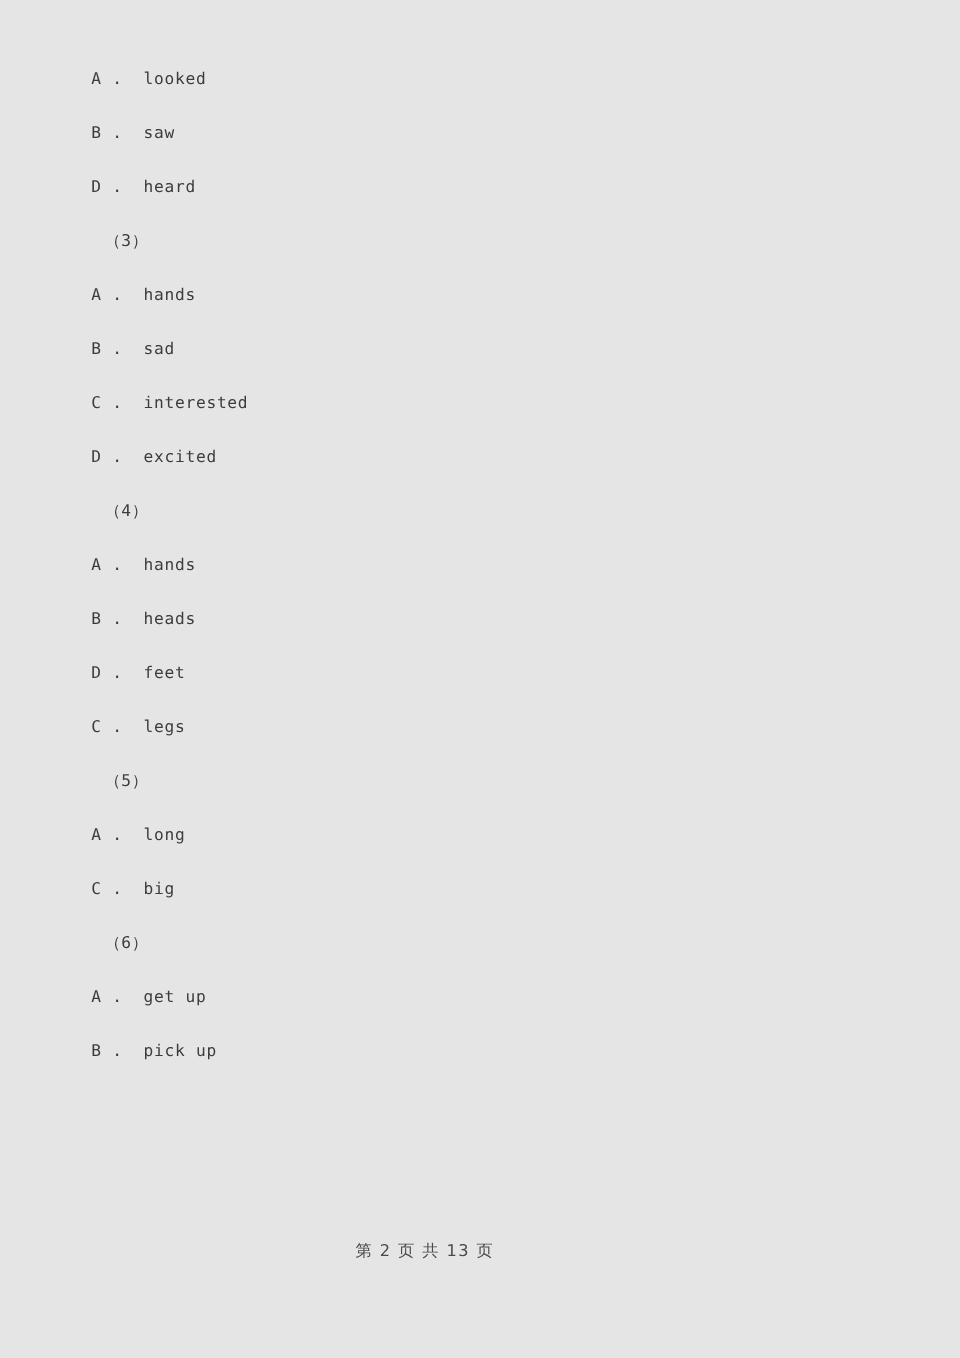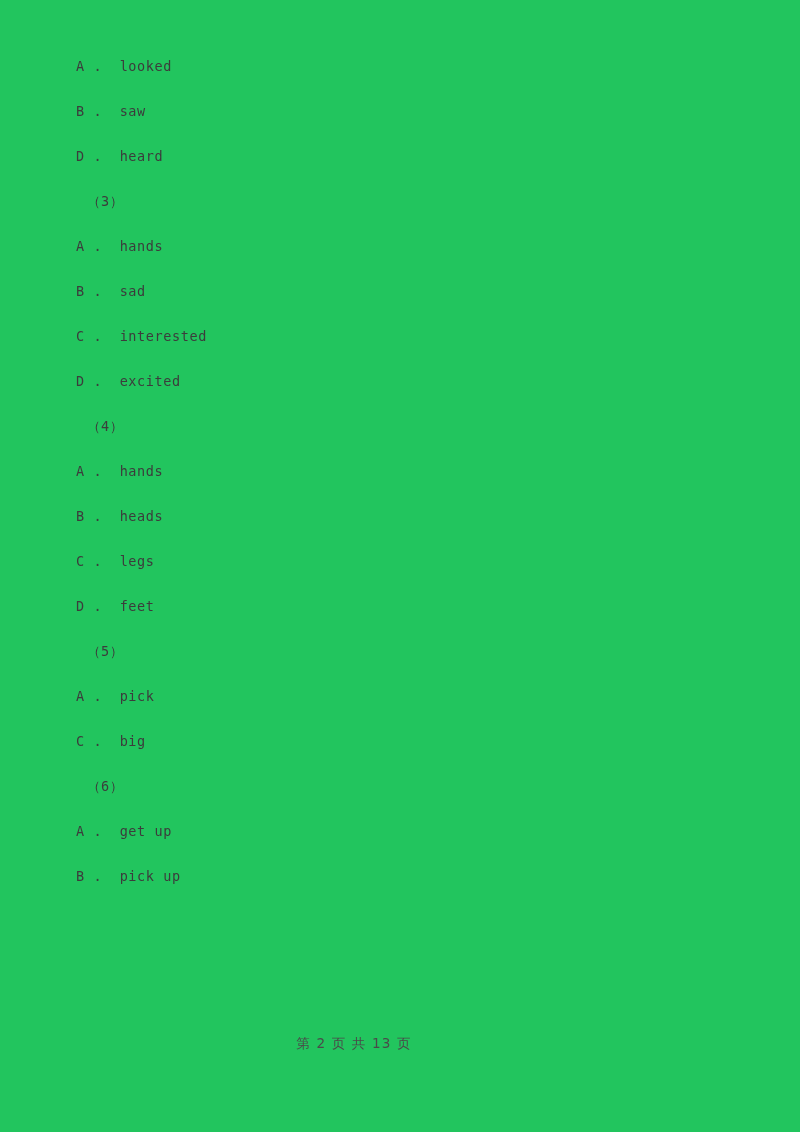--- a/index.html
+++ b/index.html
@@ -17,21 +17,21 @@
     color: #3a3a3a;
     -webkit-font-smoothing: antialiased;
   }
 
   .page {
     position: absolute;
     left: 0;
     top: 0;
     width: 800px;
     height: 1132px;
-    background: #22c55e;
+    background: #e5e5e5;
   }
 
   .content {
     position: absolute;
     left: 76px;
     top: 44px;
     width: 660px;
   }
 
   .line {
@@ -75,23 +75,23 @@
       <div class="line option">B .  saw</div>
       <div class="line option">D .  heard</div>
       <div class="line qnum">（3）</div>
       <div class="line option">A .  hands</div>
       <div class="line option">B .  sad</div>
       <div class="line option">C .  interested</div>
       <div class="line option">D .  excited</div>
       <div class="line qnum">（4）</div>
       <div class="line option">A .  hands</div>
       <div class="line option">B .  heads</div>
+      <div class="line option">D .  feet</div>
       <div class="line option">C .  legs</div>
-      <div class="line option">D .  feet</div>
       <div class="line qnum">（5）</div>
-      <div class="line option">A .  pick</div>
+      <div class="line option">A .  long</div>
       <div class="line option">C .  big</div>
       <div class="line qnum">（6）</div>
       <div class="line option">A .  get up</div>
       <div class="line option">B .  pick up</div>
     </div>
   <div class="footer">第 2 页 共 13 页</div>
 </div>
 
 </body></html>

